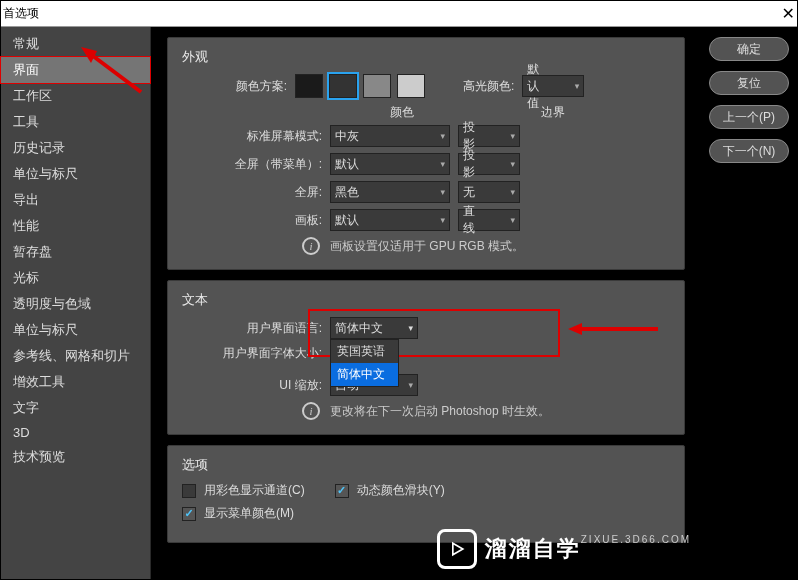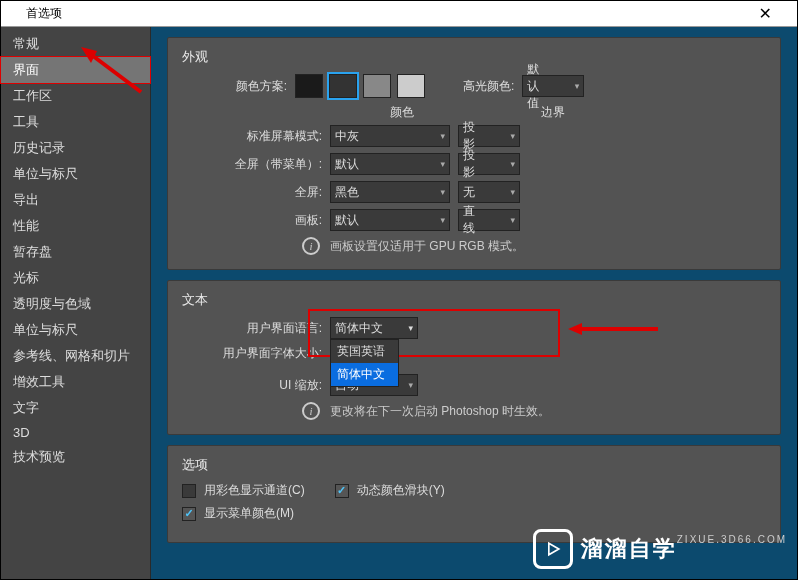--- a/index.html
+++ b/index.html
@@ -1,21 +1,21 @@
 <!DOCTYPE html>
 <html><head>
   <meta charset="utf-8">
   <style>
     * { margin: 0; padding: 0; box-sizing: border-box; }
     body { font-family: "Microsoft YaHei", Arial, sans-serif; font-size: 12px; background: #323232; color: #ccc; width: 798px; height: 580px; overflow: hidden; }
     .window { width: 798px; height: 580px; background: #323232; border: 1px solid #000; display: flex; flex-direction: column; }
-    .titlebar { height: 26px; background: #fff; color: #000; display: flex; align-items: center; justify-content: space-between; padding: 0 25px; border-bottom: 1px solid #999; }
+    .titlebar { height: 26px; background: #fff; color: #000; display: flex; align-items: center; justify-content: space-between; padding: 0 2px; border-bottom: 1px solid #999; }
     .titlebar .title { font-size: 12px; }
     .titlebar .close { font-size: 16px; cursor: pointer; }
-    .body { flex: 1; display: flex; background: #0c4a6e; }
+    .body { flex: 1; display: flex; background: #000000; }
     .sidebar { width: 150px; background: #444; border-right: 1px solid #2a2a2a; padding-top: 4px; }
     .sidebar-item { padding: 4px 12px; color: #ddd; cursor: pointer; font-size: 13px; }
     .sidebar-item.active { background: #757575; color: #fff; }
     .sidebar-item.boxed { outline: 1px solid #d00; }
     .arrow-red { position: absolute; pointer-events: none; }
     .content-wrap { flex: 1; padding: 10px 16px; position: relative; }
     .fieldset { border: 1px solid #3a3a3a; border-radius: 2px; padding: 10px 14px 14px 14px; margin-bottom: 10px; background: #535353; }
     .fieldset-title { color: #e8e8e8; font-size: 13px; margin-bottom: 8px; }
     .row { display: flex; align-items: center; margin-bottom: 6px; gap: 8px; }
     .label-r { width: 140px; text-align: right; color: #ddd; font-size: 12px; }
@@ -230,14 +230,20 @@
               <polygon points="7,5 19,12 7,19" fill="none" stroke="#fff" stroke-width="2"></polygon>
             </svg>
         </div>
         <div class="wm-text">
           <span class="cn">溜溜自学</span>
           <span class="en">ZIXUE.3D66.COM</span>
         </div>
       </div>
     </div>
 
+    <div class="right-panel">
+      <div class="btn">确定</div>
+      <div class="btn">复位</div>
+      <div class="btn">上一个(P)</div>
+      <div class="btn">下一个(N)</div>
+    </div>
   </div>
 </div>
 
 </body></html>

